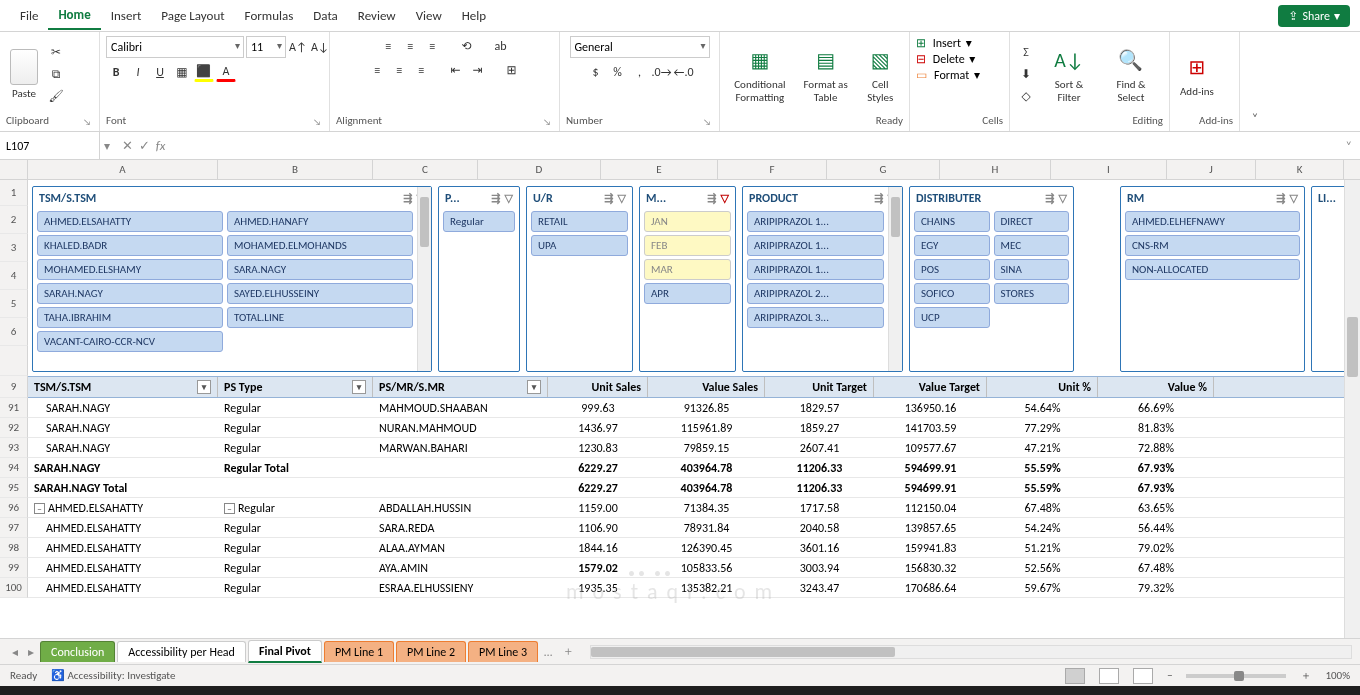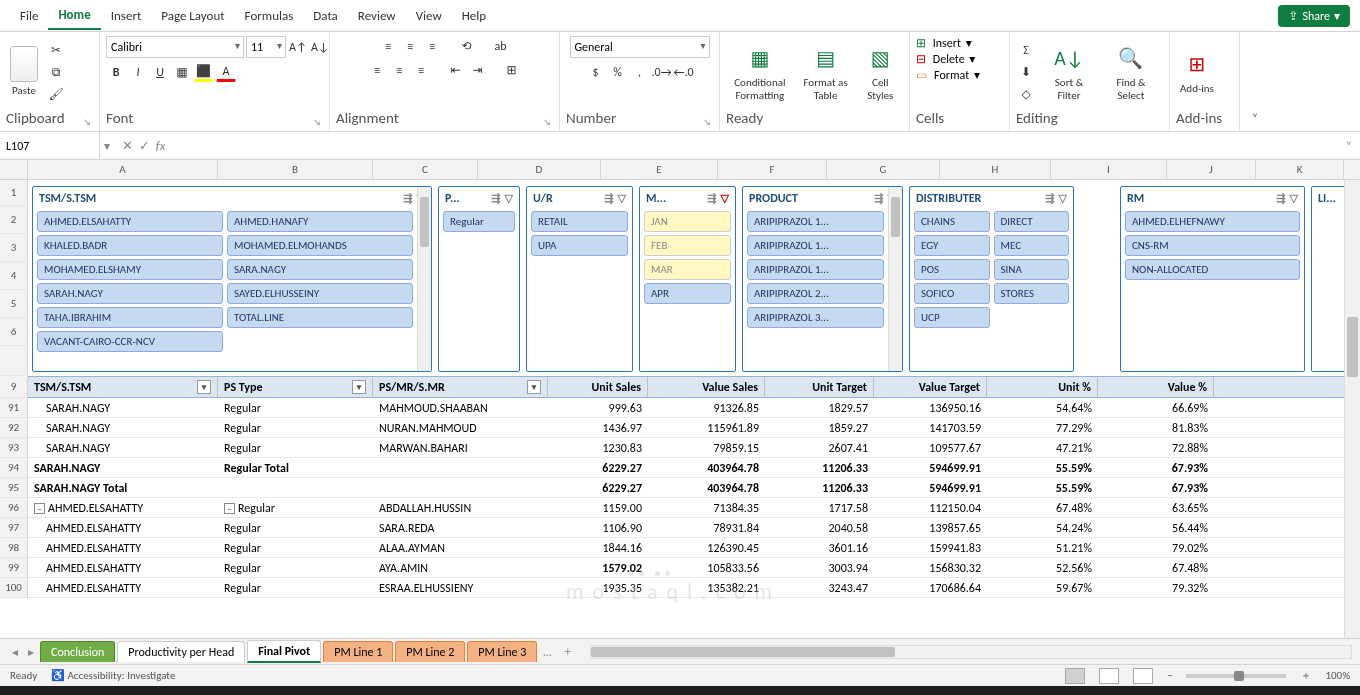--- a/index.html
+++ b/index.html
@@ -4,21 +4,21 @@
 <style>
 *{box-sizing:border-box;margin:0;padding:0;font-family:"Segoe UI",Calibri,Arial,sans-serif;}
 body{background:#fff;overflow:hidden;width:1360px;height:695px;font-size:12px;position:relative;}
 .menubar{display:flex;align-items:center;height:32px;border-bottom:1px solid #d4d4d4;padding:0 10px;background:#fff;}
 .menubar .tab{padding:6px 10px;cursor:pointer;font-size:13px;color:#333;}
 .menubar .tab.active{color:#107c41;border-bottom:2px solid #107c41;font-weight:600;}
 .menubar .spacer{flex:1;}
 .share-btn{background:#107c41;color:#fff;padding:4px 10px;border-radius:4px;font-size:12px;display:flex;align-items:center;gap:4px;}
 .ribbon{display:flex;height:100px;border-bottom:1px solid #d4d4d4;background:#fff;}
 .ribbon-group{border-right:1px solid #e0e0e0;padding:4px 6px;display:flex;flex-direction:column;justify-content:space-between;height:100%;}
-.ribbon-group .label{text-align:left;font-size:15px;color:#555;padding-top:2px;}
+.ribbon-group .label{text-align:right;font-size:11px;color:#555;padding-top:2px;}
 .ribbon-group .body{display:flex;align-items:center;gap:4px;flex:1;}
 .ribbon-collapse{width:30px;display:flex;align-items:end;justify-content:center;padding-bottom:6px;color:#555;}
 .clip-icon{width:28px;height:36px;border:1px solid #bbb;border-radius:3px;background:linear-gradient(#fff,#eee);position:relative;}
 .vstack{display:flex;flex-direction:column;gap:2px;}
 .hstack{display:flex;align-items:center;gap:2px;}
 .ribbon-btn{width:20px;height:20px;border:1px solid transparent;border-radius:2px;display:flex;align-items:center;justify-content:center;font-size:12px;color:#333;}
 .font-select{border:1px solid #ccc;height:22px;font-size:12px;padding:0 18px 0 4px;background:#fff;appearance:none;position:relative;}
 .sel-wrap{position:relative;display:inline-block;}
 .sel-wrap::after{content:"▾";position:absolute;right:4px;top:3px;font-size:10px;color:#666;pointer-events:none;}
 .big-icon{width:32px;height:32px;display:flex;align-items:center;justify-content:center;font-size:20px;color:#107c41;}
@@ -45,21 +45,21 @@
 .chip{background:#c5d9f1;border:1px solid #8faadc;border-radius:3px;padding:3px 6px;font-size:11px;color:#1f3864;white-space:nowrap;overflow:hidden;text-overflow:ellipsis;}
 .chip.off{background:#fef9c3;border-color:#ccc;color:#888;}
 .slicer-scroll{position:absolute;right:0;top:0;bottom:0;width:14px;background:#f0f0f0;border-left:1px solid #ddd;}
 .slicer-thumb{position:absolute;left:2px;right:2px;background:#c1c1c1;border-radius:2px;}
 .pivot-header{position:absolute;left:0;top:196px;right:0;height:22px;background:#dce6f1;border-top:1px solid #95b3d7;border-bottom:1px solid #95b3d7;display:flex;}
 .ph-cell{border-right:1px solid #bfbfbf;padding:0 6px;line-height:22px;font-size:12px;font-weight:700;color:#000;display:flex;align-items:center;justify-content:space-between;}
 .ph-cell .dd{font-size:9px;color:#555;border:1px solid #999;width:14px;height:14px;display:flex;align-items:center;justify-content:center;background:#fff;}
 .data-rows{position:absolute;left:0;top:218px;right:0;}
 .drow{display:flex;height:20px;border-bottom:1px solid #e8e8e8;}
 .dcell{padding:0 6px;line-height:20px;font-size:12px;color:#000;overflow:hidden;white-space:nowrap;}
-.dcell.num{text-align:right;}
+.dcell.num{text-align:center;}
 .drow.bold .dcell{font-weight:700;}
 .collapse-box{display:inline-block;width:11px;height:11px;border:1px solid #888;font-size:9px;line-height:9px;text-align:center;margin-right:3px;color:#555;}
 .tabstrip{height:26px;border-top:1px solid #d4d4d4;display:flex;align-items:center;background:#f3f2f1;padding:0 8px;gap:2px;font-size:12px;}
 .tabstrip .nav{color:#888;padding:0 4px;}
 .sheet-tab{padding:3px 10px;background:#fff;border:1px solid #ccc;border-bottom:none;border-radius:3px 3px 0 0;font-size:12px;}
 .sheet-tab.green{background:#70ad47;color:#fff;border-color:#548235;}
 .sheet-tab.orange{background:#f4b183;border-color:#ed7d31;}
 .sheet-tab.active{border-bottom:2px solid #107c41;font-weight:600;}
 .hscroll{flex:1;height:14px;background:#f0f0f0;border:1px solid #ddd;margin-left:10px;position:relative;}
 .hscroll .thumb{position:absolute;left:0;width:40%;top:1px;bottom:1px;background:#c1c1c1;border-radius:2px;}
@@ -583,21 +583,21 @@
     <div class="thumb"></div>
   </div>
 
 <div class="watermark-dots">•• ••</div>
 <div class="watermark">m o s t a q l . c o m</div>
 
 <div class="tabstrip">
   <span class="nav">◂</span>
   <span class="nav">▸</span>
   <div class="sheet-tab green">Conclusion</div>
-  <div class="sheet-tab">Productivity per Head</div>
+  <div class="sheet-tab">Accessibility per Head</div>
   <div class="sheet-tab active">Final Pivot</div>
   <div class="sheet-tab orange">PM Line 1</div>
   <div class="sheet-tab orange">PM Line 2</div>
   <div class="sheet-tab orange">PM Line 3</div>
   <span class="nav">…</span>
   <span class="nav">＋</span>
   <div class="hscroll">
       <div class="thumb"></div>
     </div>
 </div>

